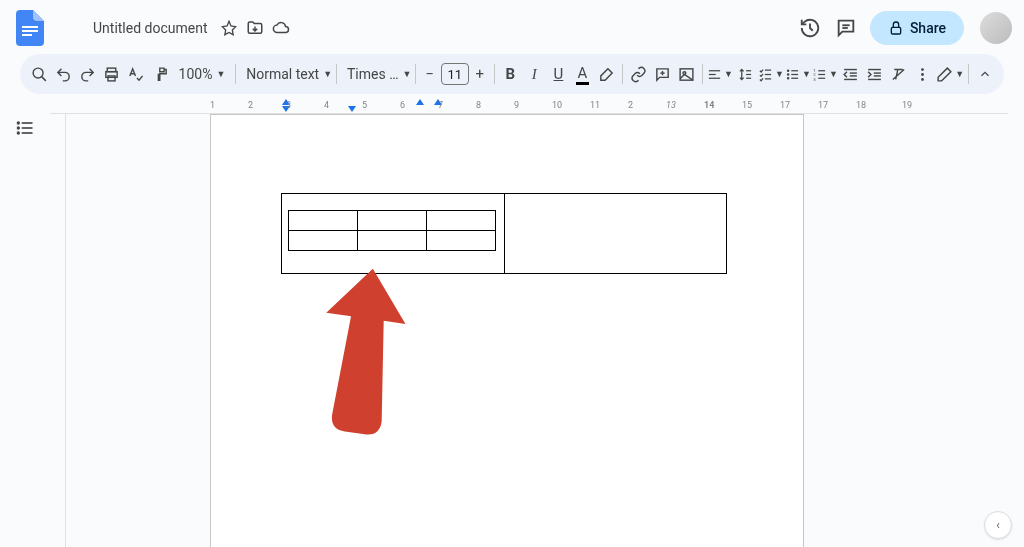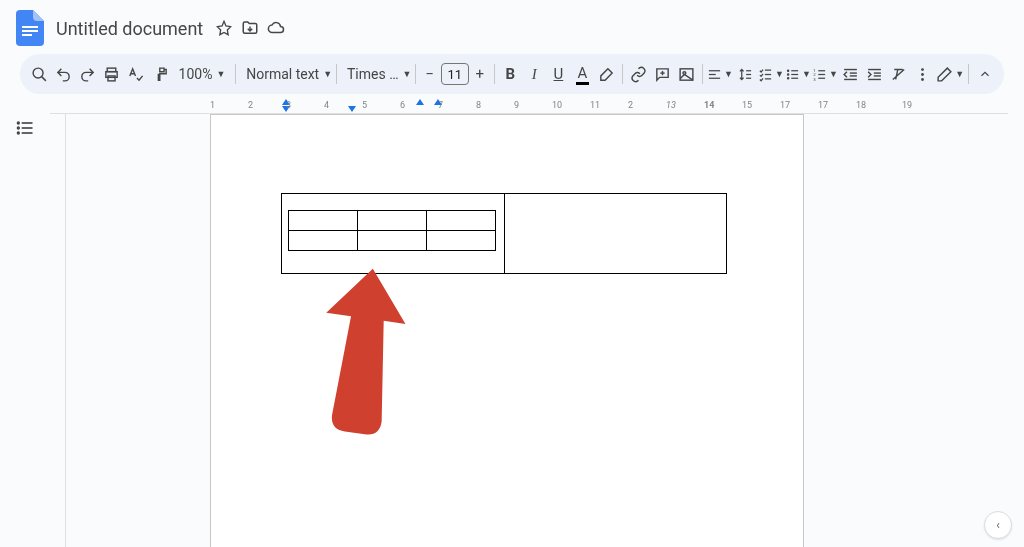--- a/index.html
+++ b/index.html
@@ -2,21 +2,21 @@
 <html><head>
 <meta charset="utf-8">
 <style>
 * { margin: 0; padding: 0; box-sizing: border-box; font-family: "Google Sans", Roboto, Arial, sans-serif; }
 body { width: 1024px; height: 547px; background: #f9fbfd; overflow: hidden; position: relative; }
 
 .header { display: flex; align-items: center; padding: 6px 12px 0 12px; height: 50px; }
 .docs-logo { width: 36px; height: 36px; display: flex; align-items: center; justify-content: center; margin-right: 4px; }
 .title-area { flex: 1; display: flex; flex-direction: column; }
 .title-row { display: flex; align-items: center; gap: 8px; height: 24px; }
-.doc-title { font-size: 18px; color: #444746; padding: 0 4px; }
+.doc-title { font-size: 14px; color: #444746; padding: 0 4px; margin-left: 37px; }
 .title-icon { width: 18px; height: 18px; color: #444746; display: flex; align-items: center; justify-content: center; cursor: pointer; }
 .menubar { display: flex; gap: 2px; margin-top: 2px; }
 .menu-item { font-size: 14px; color: #202124; padding: 2px 7px; cursor: pointer; border-radius: 4px; }
 .header-right { display: flex; align-items: center; gap: 12px; }
 .header-icon { width: 24px; height: 24px; color: #444746; display: flex; align-items: center; justify-content: center; cursor: pointer; }
 .share-btn { display: flex; align-items: center; gap: 6px; background: #c2e7ff; border: none; border-radius: 20px; padding: 9px 18px; font-size: 14px; font-weight: 500; color: #001d35; cursor: pointer; }
 .avatar { width: 32px; height: 32px; border-radius: 50%; background: linear-gradient(135deg, #ddd, #bbb); margin-left: 4px; cursor: pointer; }
 
 .toolbar-wrap { padding: 4px 20px; }
 .toolbar { display: flex; align-items: center; background: #edf2fa; border-radius: 24px; padding: 2px 8px; height: 40px; gap: 1px; }
@@ -82,20 +82,44 @@
             <path d="M3 6a2 2 0 0 1 2-2h4l2 2h8a2 2 0 0 1 2 2v9a2 2 0 0 1-2 2H5a2 2 0 0 1-2-2z"></path>
             <path d="M12 10v6m-3-3 3 3 3-3"></path>
           </svg>
         </span>
       <span class="title-icon">
           <svg width="18" height="18" viewBox="0 0 24 24" fill="none" stroke="currentColor" stroke-width="2">
             <path d="M18 18a4 4 0 0 0 0-8 6 6 0 0 0-11.3-2A5 5 0 0 0 7 18z"></path>
           </svg>
         </span>
     </div>
+  </div>
+  <div class="header-right">
+    <span class="header-icon">
+        <svg width="22" height="22" viewBox="0 0 24 24" fill="none" stroke="currentColor" stroke-width="2">
+          <path d="M3 12a9 9 0 1 0 3-6.7L3 8"></path>
+          <path d="M3 3v5h5"></path>
+          <path d="M12 7v5l3 3"></path>
+        </svg>
+      </span>
+    <span class="header-icon">
+        <svg width="22" height="22" viewBox="0 0 24 24" fill="none" stroke="currentColor" stroke-width="2">
+          <path d="M4 4h16v12H8l-4 4z"></path>
+          <line x1="8" y1="9" x2="16" y2="9"></line>
+          <line x1="8" y1="12" x2="14" y2="12"></line>
+        </svg>
+      </span>
+    <button class="share-btn">
+      <svg width="16" height="16" viewBox="0 0 24 24" fill="none" stroke="currentColor" stroke-width="2">
+          <rect x="5" y="11" width="14" height="10" rx="2"></rect>
+          <path d="M8 11V7a4 4 0 0 1 8 0v4"></path>
+        </svg>
+      <span>Share</span>
+    </button>
+    <div class="avatar"></div>
   </div>
 </div>
 
 <div class="toolbar-wrap">
   <div class="toolbar">
     <span class="tb-btn">
         <svg width="17" height="17" viewBox="0 0 24 24" fill="none" stroke="currentColor" stroke-width="2">
           <circle cx="10" cy="10" r="7"></circle>
           <line x1="21" y1="21" x2="15" y2="15"></line>
         </svg>

